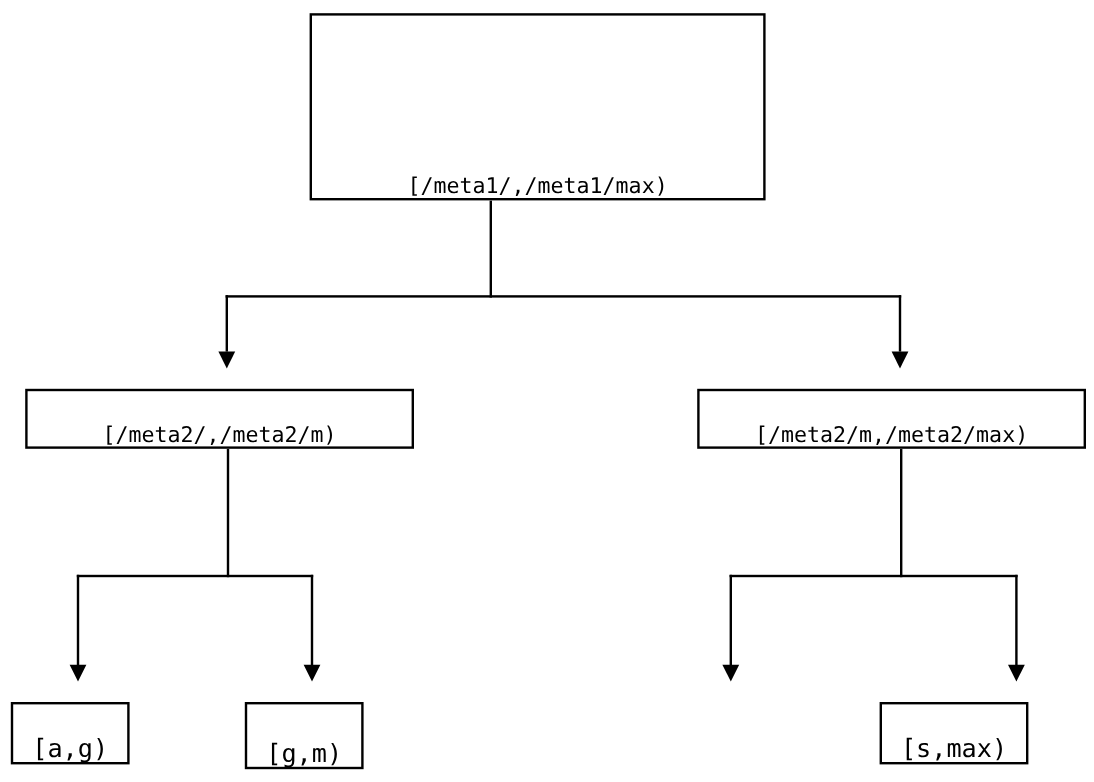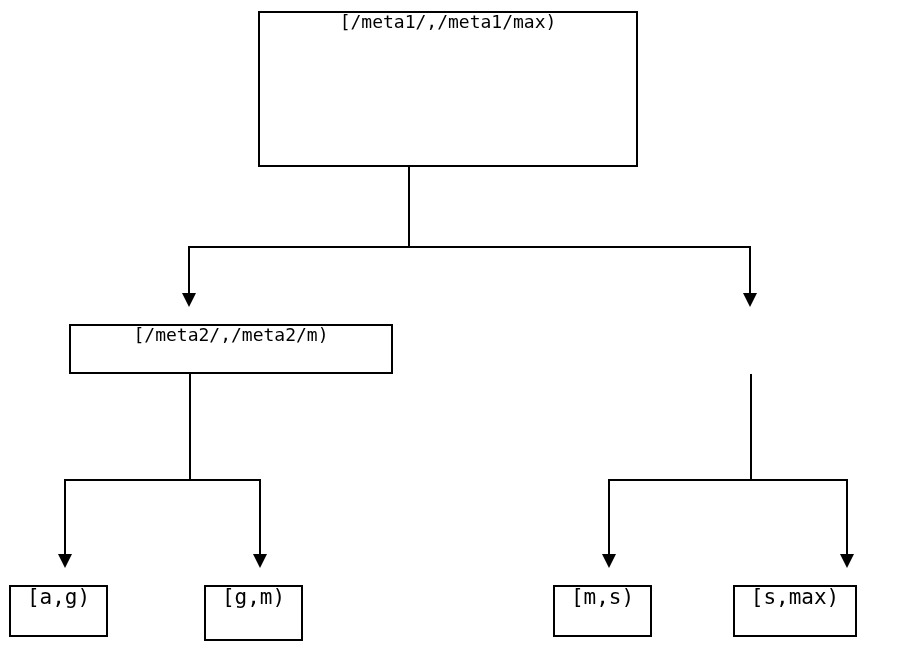--- a/index.html
+++ b/index.html
@@ -15,21 +15,21 @@
     background: #ffffff;
     overflow: hidden;
     font-family: "DejaVu Sans Mono", "Liberation Mono", monospace;
   }
   .node {
     position: absolute;
     box-sizing: border-box;
     border: 2px solid #000000;
     background: #ffffff;
     display: flex;
-    align-items: flex-start;
+    align-items: flex-end;
     justify-content: center;
     color: #000000;
     white-space: pre;
     font-family: "DejaVu Sans Mono", "Liberation Mono", monospace;
     font-size: 18px;
     line-height: 1;
     letter-spacing: 0px;
   }
   .node-root   { font-size: 18px; }
   .node-mid    { font-size: 18px; }
@@ -78,34 +78,34 @@
   <div class="hline" style="left:608px; top:479px; width:240px;"></div>
   <div class="vline" style="left:608px; top:479px; height:77px;"></div>
   <div class="vline" style="left:846px; top:479px; height:77px;"></div>
   <div class="arrowhead" style="left:602px; top:554px;"></div>
   <div class="arrowhead" style="left:840px; top:554px;"></div>
 
   <div class="node node-root" style="left:258px; top:11px; width:380px; height:156px;">
     <span>[/meta1/,/meta1/max)</span>
   </div>
 
-  <div class="node node-mid" style="left:21px; top:324px; width:324px; height:50px;margin-left:48px;">
+  <div class="node node-mid" style="left:21px; top:324px; width:324px; height:50px;">
     <span>[/meta2/,/meta2/m)</span>
   </div>
 
+  <div class="node node-mid" style="left:581px; top:324px; width:324px; height:50px;">
+    <span>[/meta2/m,/meta2/max)</span>
+  </div>
 
   <div class="node node-leaf" style="left:9px; top:585px; width:99px; height:52px;">
     <span>[a,g)</span>
   </div>
 
   <div class="node node-leaf" style="left:204px; top:585px; width:99px; height:56px;">
     <span>[g,m)</span>
   </div>
 
-  <div class="node node-leaf" style="left:553px; top:585px; width:99px; height:52px;">
-    <span>[m,s)</span>
-  </div>
 
   <div class="node node-leaf" style="left:733px; top:585px; width:124px; height:52px;">
     <span>[s,max)</span>
   </div>
 
 </div>
 
 </body></html>

